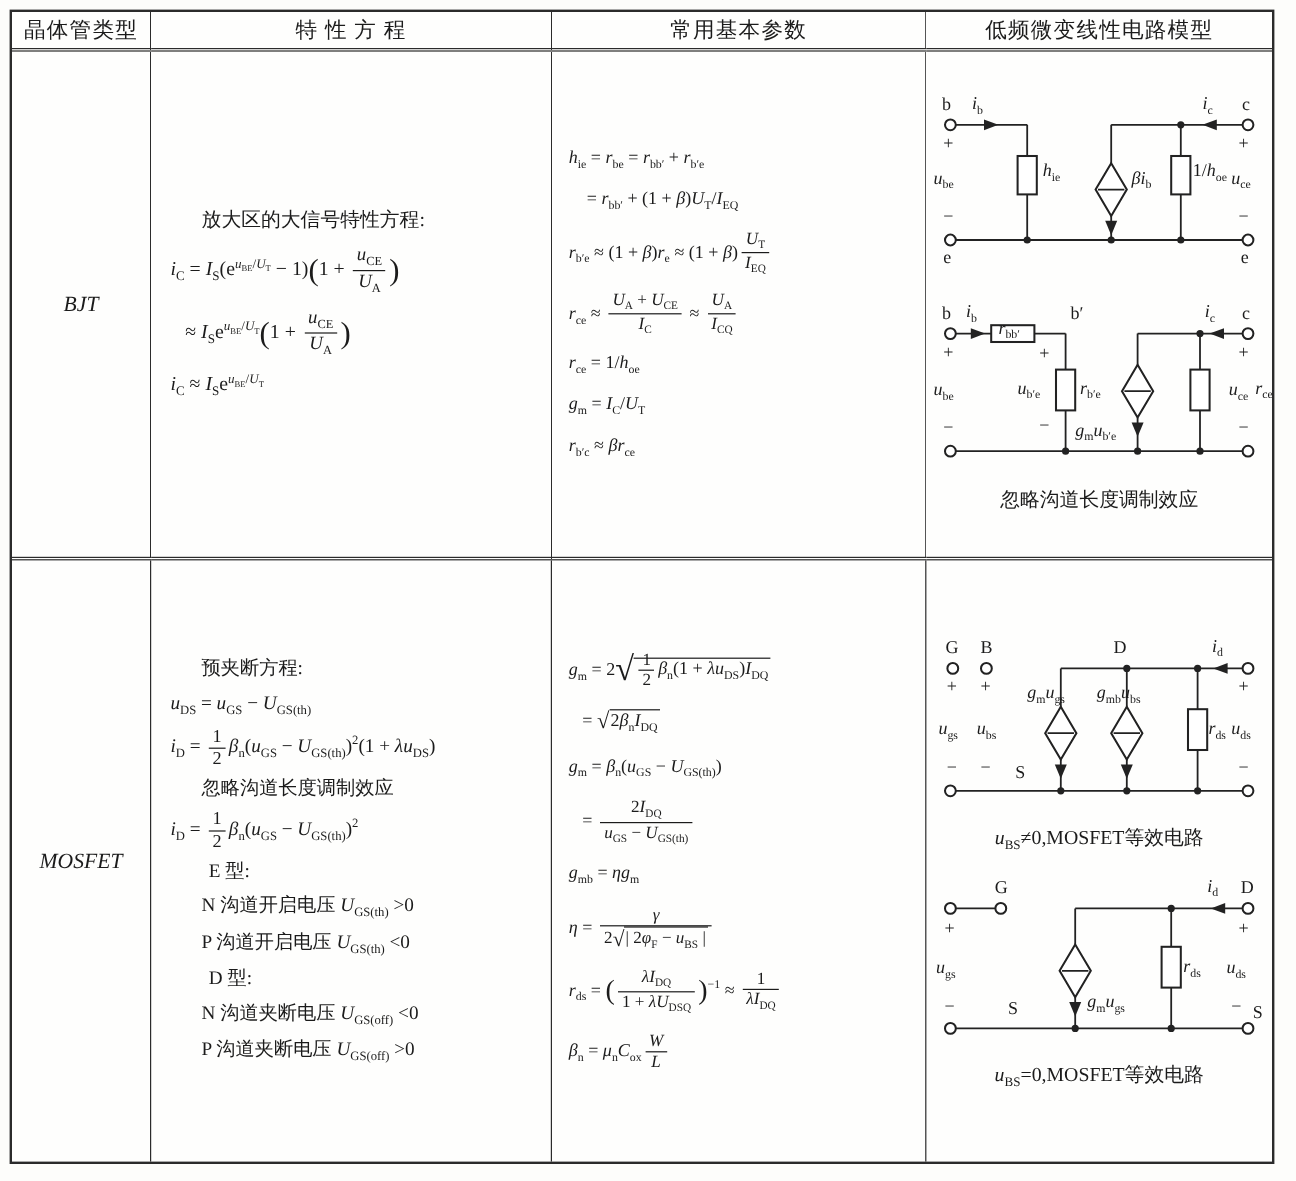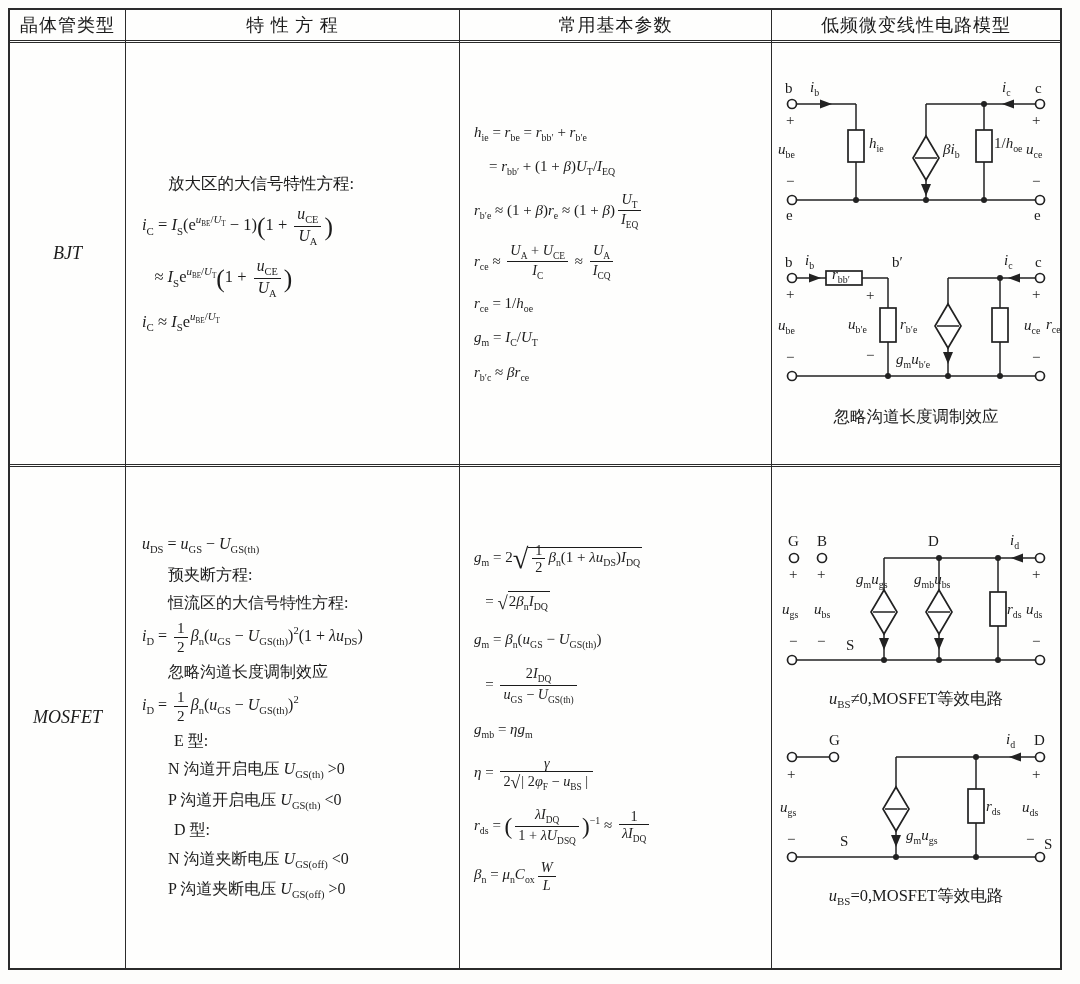--- a/index.html
+++ b/index.html
@@ -195,23 +195,22 @@
       <span class="clabel" style="left:256px;top:106px;">−</span>
       <div class="caption">忽略沟道长度调制效应</div>
     </div>
   </div>
 
   <div class="cell typecell br">
     <span>MOSFET</span>
   </div>
 
   <div class="cell eqcell br" style="row-gap:5px;font-size:16px;">
+    <div class="ln ind">预夹断方程:</div>
     <div class="ln"><i>u</i><sub>DS</sub> = <i>u</i><sub>GS</sub> − <i>U</i><sub>GS(th)</sub></div>
-    <div class="ln ind">预夹断方程:</div>
-    <div class="ln ind">恒流区的大信号特性方程:</div>
     <div class="ln"><i>i</i><sub>D</sub> = <span class="frac">
           <span class="fn">1</span>
           <span class="fd">2</span>
         </span><i>β</i><sub>n</sub>(<i>u</i><sub>GS</sub> − <i>U</i><sub>GS(th)</sub>)<sup>2</sup>(1 + <i>λu</i><sub>DS</sub>)</div>
     <div class="ln ind">忽略沟道长度调制效应</div>
     <div class="ln"><i>i</i><sub>D</sub> = <span class="frac">
           <span class="fn">1</span>
           <span class="fd">2</span>
         </span><i>β</i><sub>n</sub>(<i>u</i><sub>GS</sub> − <i>U</i><sub>GS(th)</sub>)<sup>2</sup></div>
     <div class="ln ind2">E 型:</div>

